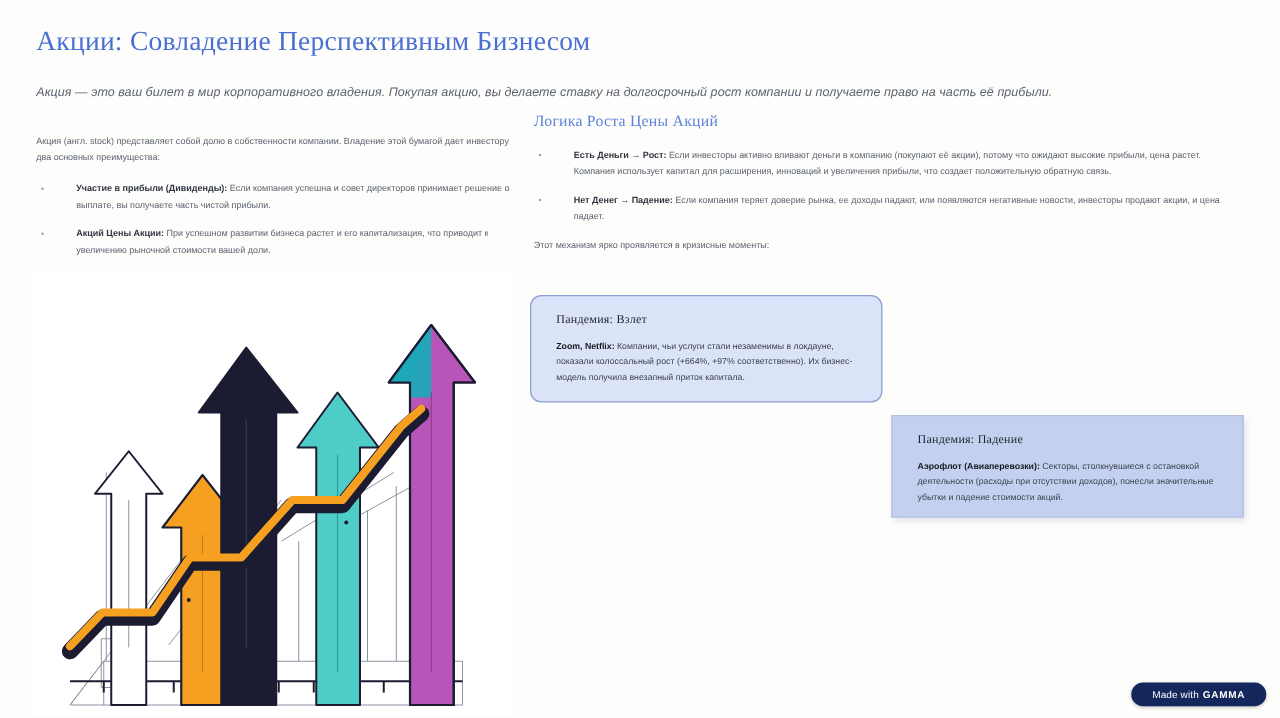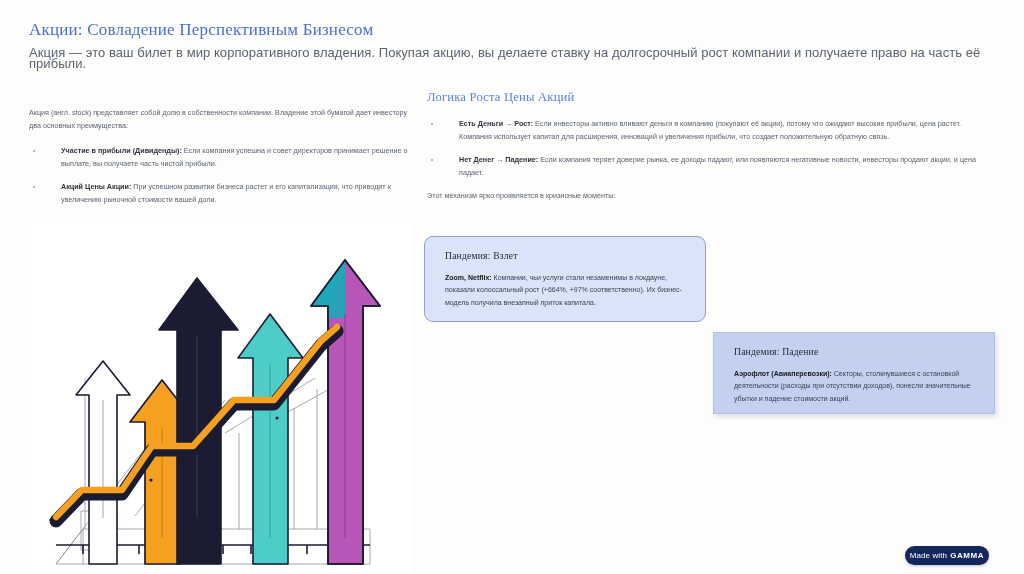--- a/index.html
+++ b/index.html
@@ -14,35 +14,36 @@
     overflow: hidden;
     position: relative;
   }
 
   
   #page-title {
     position: absolute;
     left: 29px;
     top: 20px;
     font-family: "Liberation Serif", serif;
-    font-size: 17px;
+    font-size: 22px;
     color: #4a6fd4;
     letter-spacing: 0.2px;
     white-space: nowrap;
   }
 
   #intro-paragraph {
     position: absolute;
     left: 29px;
-    top: 47px;
+    top: 69px;
     width: 960px;
-    font-size: 13px;
+    font-size: 10px;
     line-height: 11px;
     color: #5c6370;
     letter-spacing: 0.05px;
+    font-style: italic;
   }
 
   
   .column-heading {
     font-family: "Liberation Serif", serif;
     font-size: 12.6px;
     color: #5d82de;
     letter-spacing: 0.2px;
     white-space: nowrap;
   }
@@ -152,21 +153,21 @@
     width: 386px;
     height: 356px;
   }
   #illustration svg { display: block; }
 
   
   #gamma-badge {
     position: absolute;
     left: 905px;
     top: 546px;
-    width: 84px;
+    width: 108px;
     height: 19px;
     background: #14275c;
     border-radius: 10px;
     color: #ffffff;
     font-size: 8px;
     display: flex;
     align-items: center;
     justify-content: center;
     gap: 3px;
     box-shadow: 0 1px 3px rgba(0,0,0,0.25);

